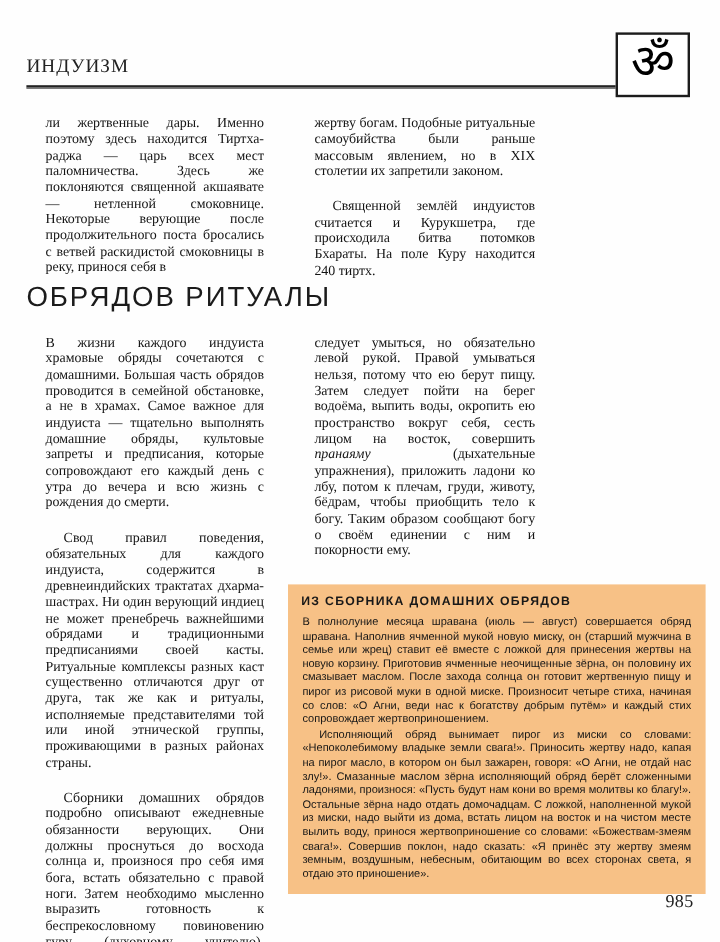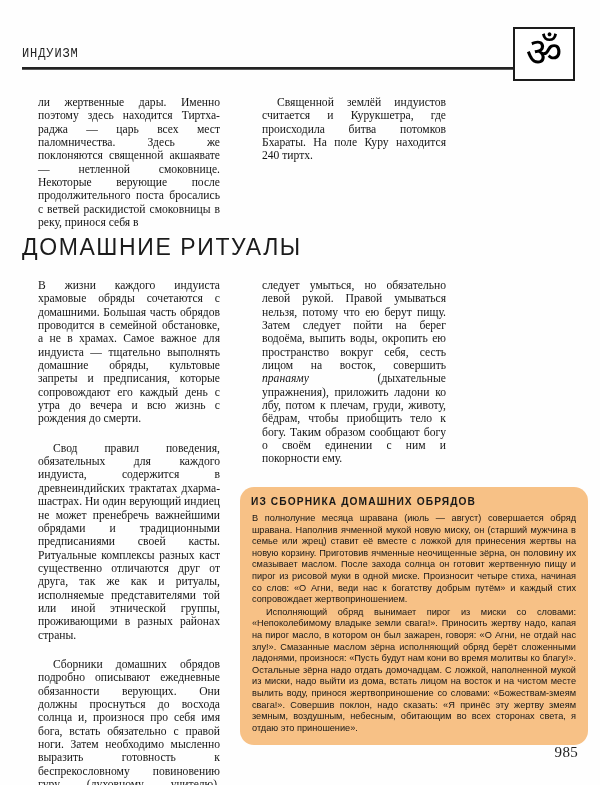--- a/index.html
+++ b/index.html
@@ -23,22 +23,22 @@
   }
 
   
   .header {
     position: absolute;
     left: 22px;
     top: 48px;
     width: 556px;
   }
   .running-head {
-    font-family: Liberation Mono, monospace;
-    font-size: 12px;
+    font-family: Liberation Serif, serif;
+    font-size: 16px;
     letter-spacing: 0.9px;
     color: #222;
     line-height: 1;
     padding-bottom: 5px;
   }
   .header-rule {
     width: 530px;
     height: 0;
     border-top: 2.2px solid #232323;
     border-bottom: 0.7px solid #5a5a5a;
@@ -173,36 +173,37 @@
 
   <div class="om-badge">
     <span class="om-glyph">ॐ</span>
   </div>
 
   <div class="col-left body-text" id="top-left-col">
     <p>ли жертвенные дары. Именно поэтому здесь находится Тиртха-раджа — царь всех мест паломничества. Здесь же поклоняются священной акшаявате — нетленной смоковнице. Некоторые верующие после продолжительного поста бросались с ветвей раскидистой смоковницы в реку, принося себя в</p>
   </div>
 
   <div class="col-right body-text" id="top-right-col">
+    <p>жертву богам. Подобные ритуальные самоубийства были раньше массовым явлением, но в XIX столетии их запретили законом.</p>
     <p class="indent">Священной землёй индуистов считается и Курукшетра, где происходила битва потомков Бхараты. На поле Куру находится 240 тиртх.</p>
   </div>
 
-  <h1 class="section-title">ДОМАШНИЕ РИТУАЛЫ</h1>
+  <h1 class="section-title">ОБРЯДОВ РИТУАЛЫ</h1>
 
   <div class="col-left body-text" id="main-left-col">
     <p>В жизни каждого индуиста храмовые обряды сочетаются с домашними. Большая часть обрядов проводится в семейной обстановке, а не в храмах. Самое важное для индуиста — тщательно выполнять домашние обряды, культовые запреты и предписания, которые сопровождают его каждый день с утра до вечера и всю жизнь с рождения до смерти.</p>
     <p class="indent">Свод правил поведения, обязательных для каждого индуиста, содержится в древнеиндийских трактатах дхарма-шастрах. Ни один верующий индиец не может пренебречь важнейшими обрядами и традиционными предписаниями своей касты. Ритуальные комплексы разных каст существенно отличаются друг от друга, так же как и ритуалы, исполняемые представителями той или иной этнической группы, проживающими в разных районах страны.</p>
     <p class="indent">Сборники домашних обрядов подробно описывают ежедневные обязанности верующих. Они должны проснуться до восхода солнца и, произнося про себя имя бога, встать обязательно с правой ноги. Затем необходимо мысленно выразить готовность к беспрекословному повиновению гуру (духовному учителю), взглянуть на ладони, подумав о делах наступающего дня, пожелать всем добра, прочесть утренние молитвы и пообещать богу весь день не выходить из повиновения ему. Далее</p>
   </div>
 
   <div class="col-right body-text" id="main-right-col">
     <p><span>следует умыться, но обязательно левой рукой. Правой умываться нельзя, потому что ею берут пищу. Затем следует пойти на берег водоёма, выпить воды, окропить ею пространство вокруг себя, сесть лицом на восток, совершить </span><i>пранаяму</i><span> (дыхательные упражнения), приложить ладони ко лбу, потом к плечам, груди, животу, бёдрам, чтобы приобщить тело к богу. Таким образом сообщают богу о своём единении с ним и покорности ему.</span></p>
   </div>
 
-  <aside class="infobox" style="background: rgb(247, 193, 134); border-radius: 14px;">
+  <aside class="infobox" style="background: rgb(247, 193, 134);">
     <div class="infobox-title">ИЗ СБОРНИКА ДОМАШНИХ ОБРЯДОВ</div>
     <div class="infobox-body">
       <p>В полнолуние месяца шравана (июль — август) совершается обряд шравана. Наполнив ячменной мукой новую миску, он (старший мужчина в семье или жрец) ставит её вместе с ложкой для принесения жертвы на новую корзину. Приготовив ячменные неочищенные зёрна, он половину их смазывает маслом. После захода солнца он готовит жертвенную пищу и пирог из рисовой муки в одной миске. Произносит четыре стиха, начиная со слов: «О Агни, веди нас к богатству добрым путём» и каждый стих сопровождает жертвоприношением.</p>
       <p class="indent">Исполняющий обряд вынимает пирог из миски со словами: «Непоколебимому владыке земли свага!». Приносить жертву надо, капая на пирог масло, в котором он был зажарен, говоря: «О Агни, не отдай нас злу!». Смазанные маслом зёрна исполняющий обряд берёт сложенными ладонями, произнося: «Пусть будут нам кони во время молитвы ко благу!». Остальные зёрна надо отдать домочадцам. С ложкой, наполненной мукой из миски, надо выйти из дома, встать лицом на восток и на чистом месте вылить воду, принося жертвоприношение со словами: «Божествам-змеям свага!». Совершив поклон, надо сказать: «Я принёс эту жертву змеям земным, воздушным, небесным, обитающим во всех сторонах света, я отдаю это приношение».</p>
     </div>
   </aside>
 
   <div class="folio">985</div>
 
 </div>

